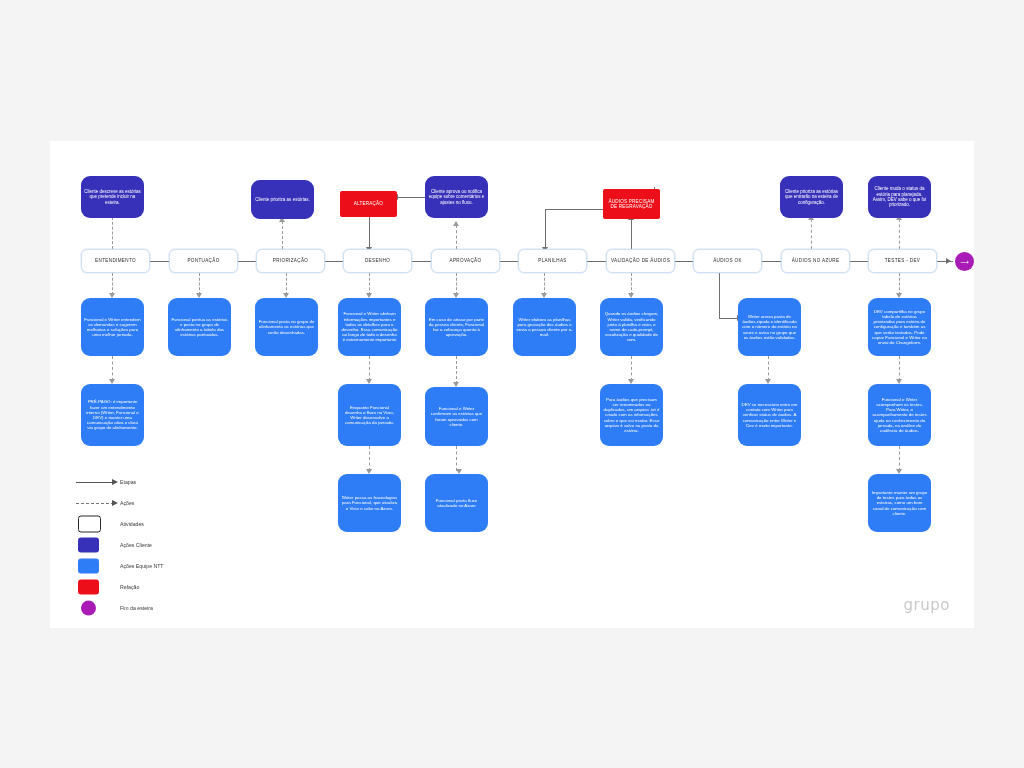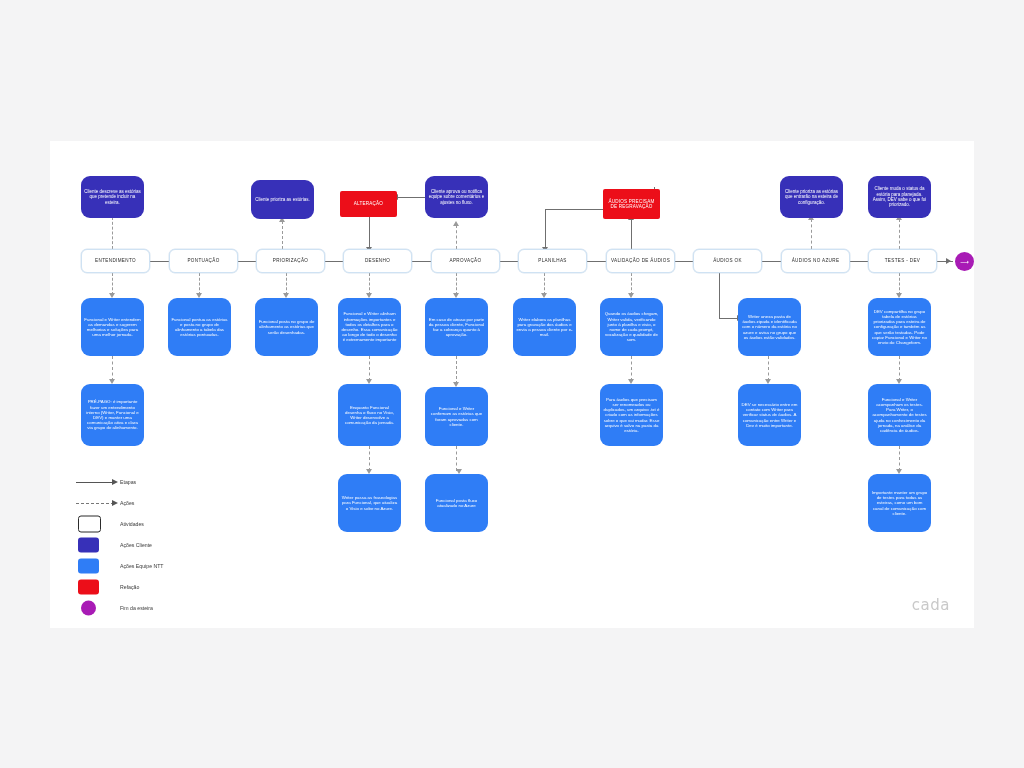--- a/index.html
+++ b/index.html
@@ -304,16 +304,16 @@
         <span class="lg-label">Refação</span>
       </div>
 
       <div class="lg-row">
         <span class="lg-swatch sw-end"></span>
         <span class="lg-label">Fim da esteira</span>
       </div>
 
     </div>
 
-    <div id="miro-logo">cada</div>
+    <div id="miro-logo">grupo</div>
 
   </div>
 </div>
 
 </body></html>

